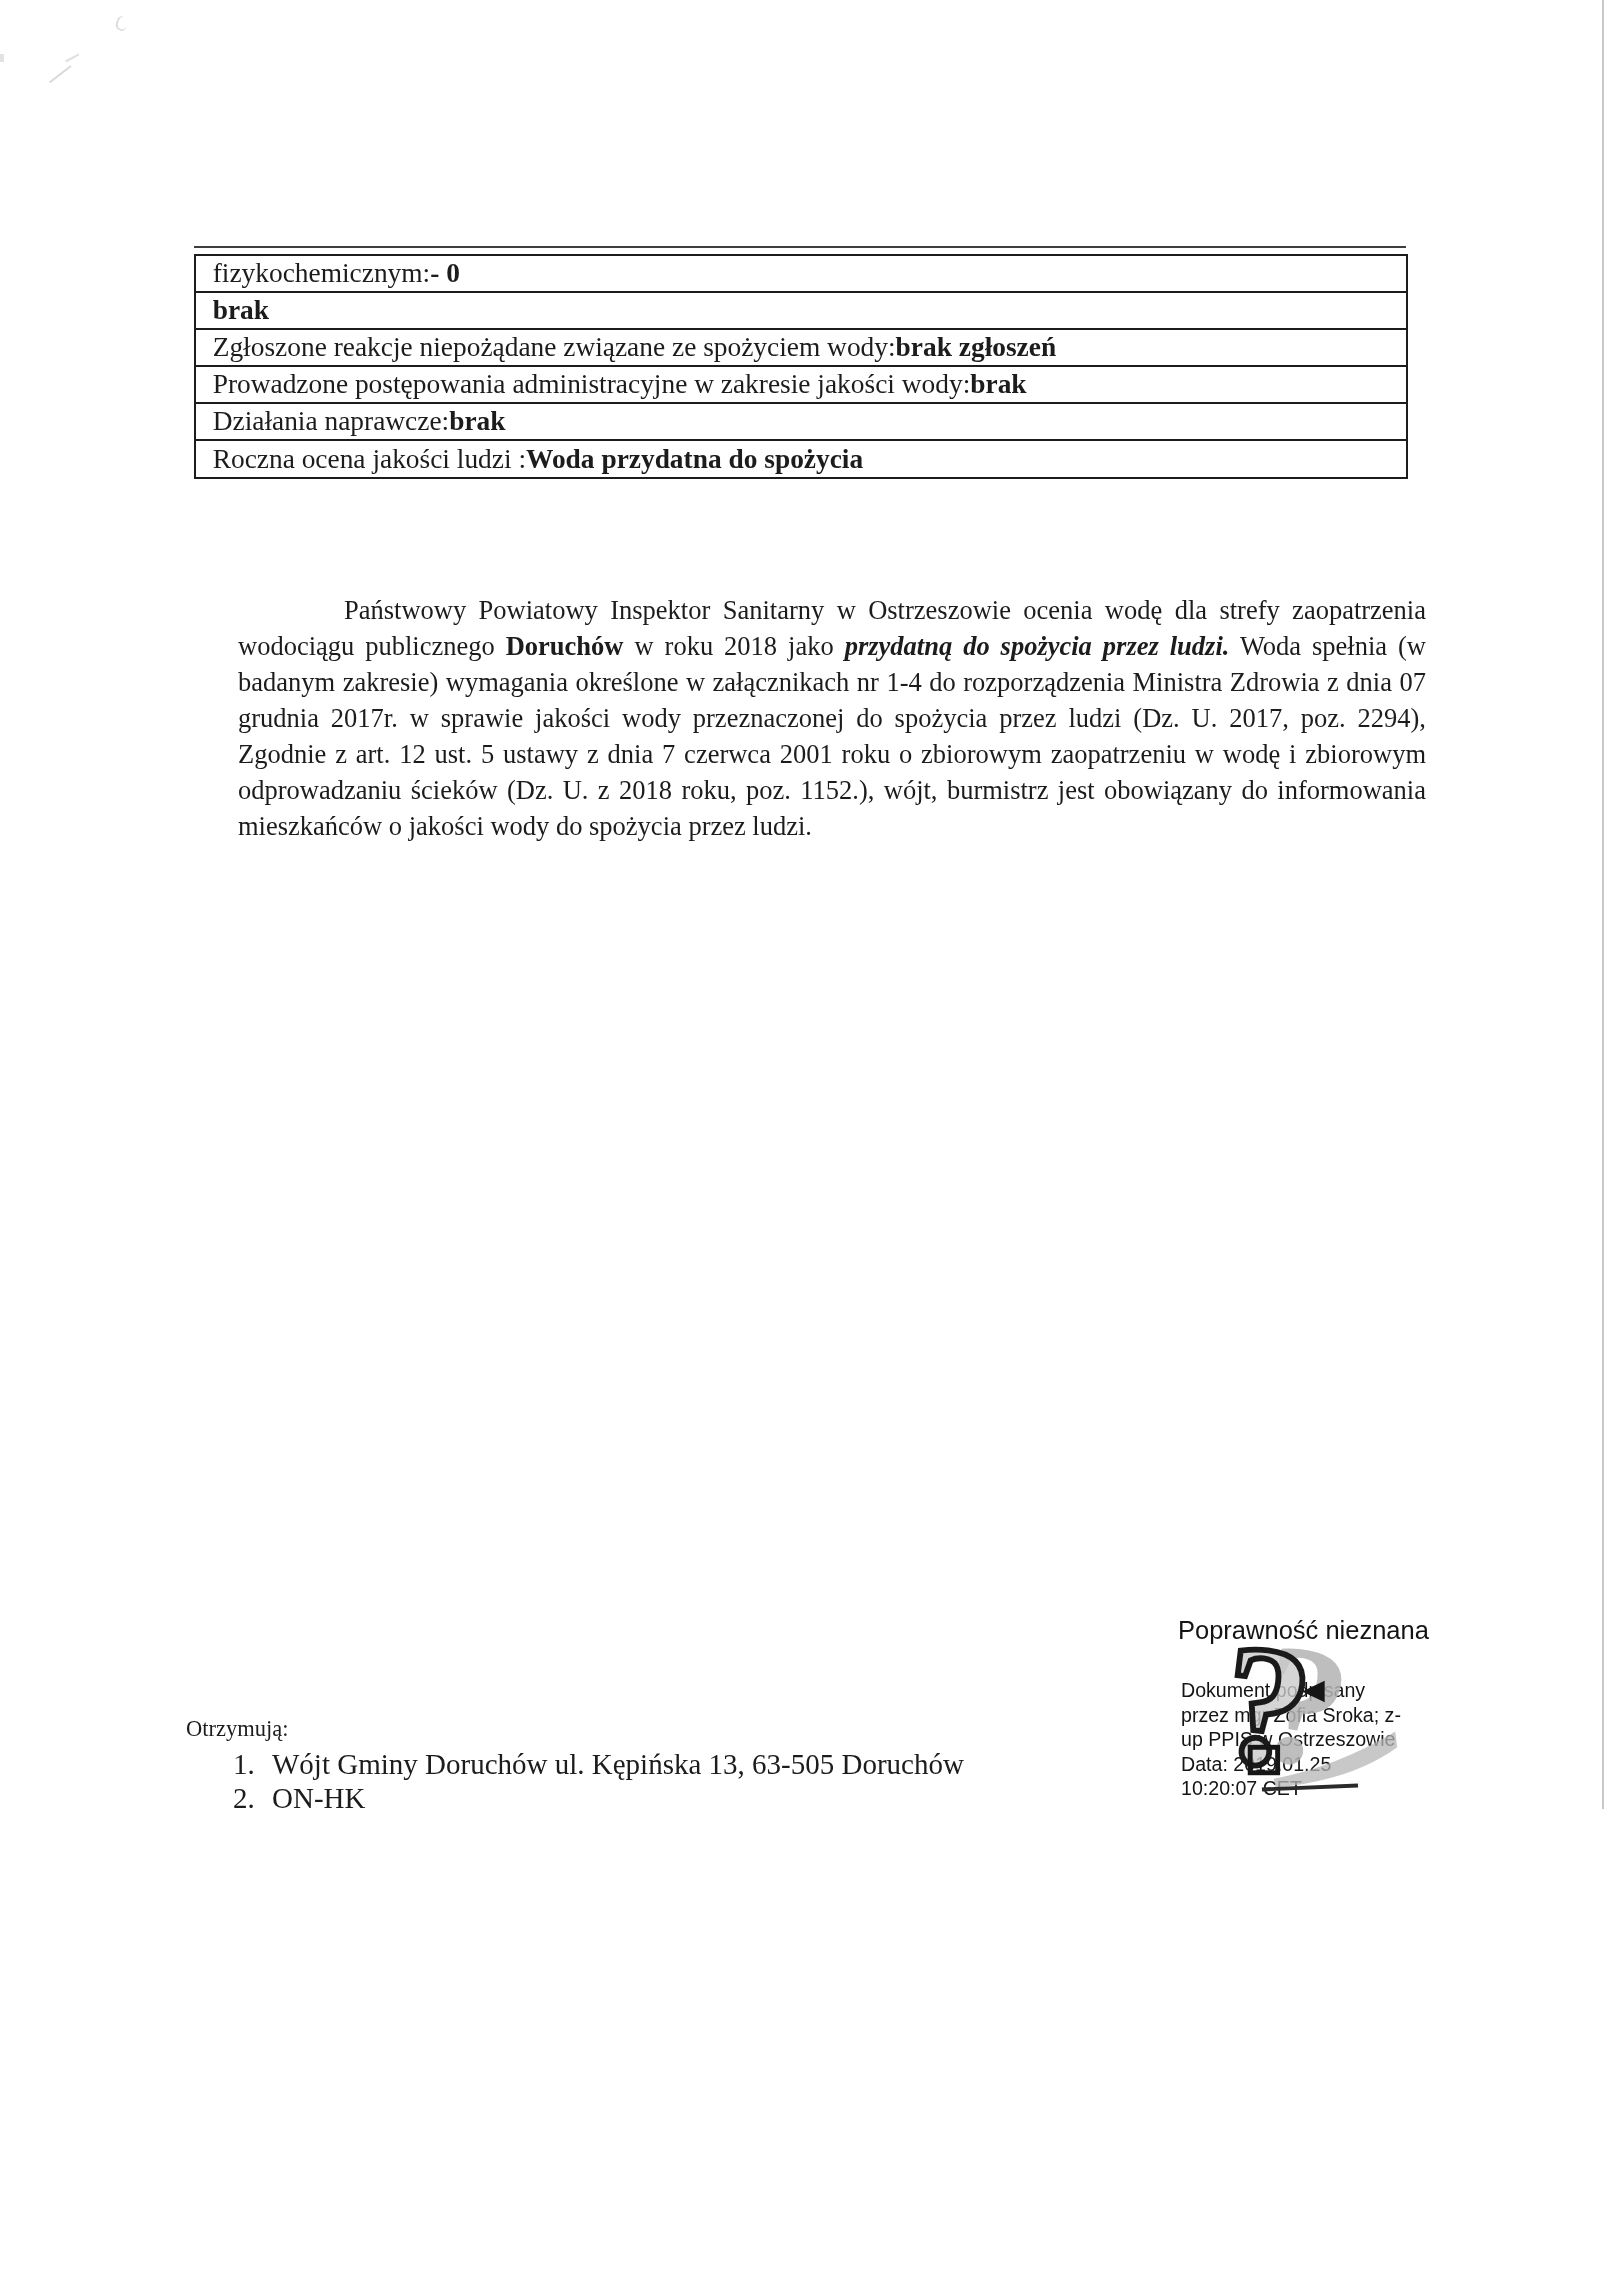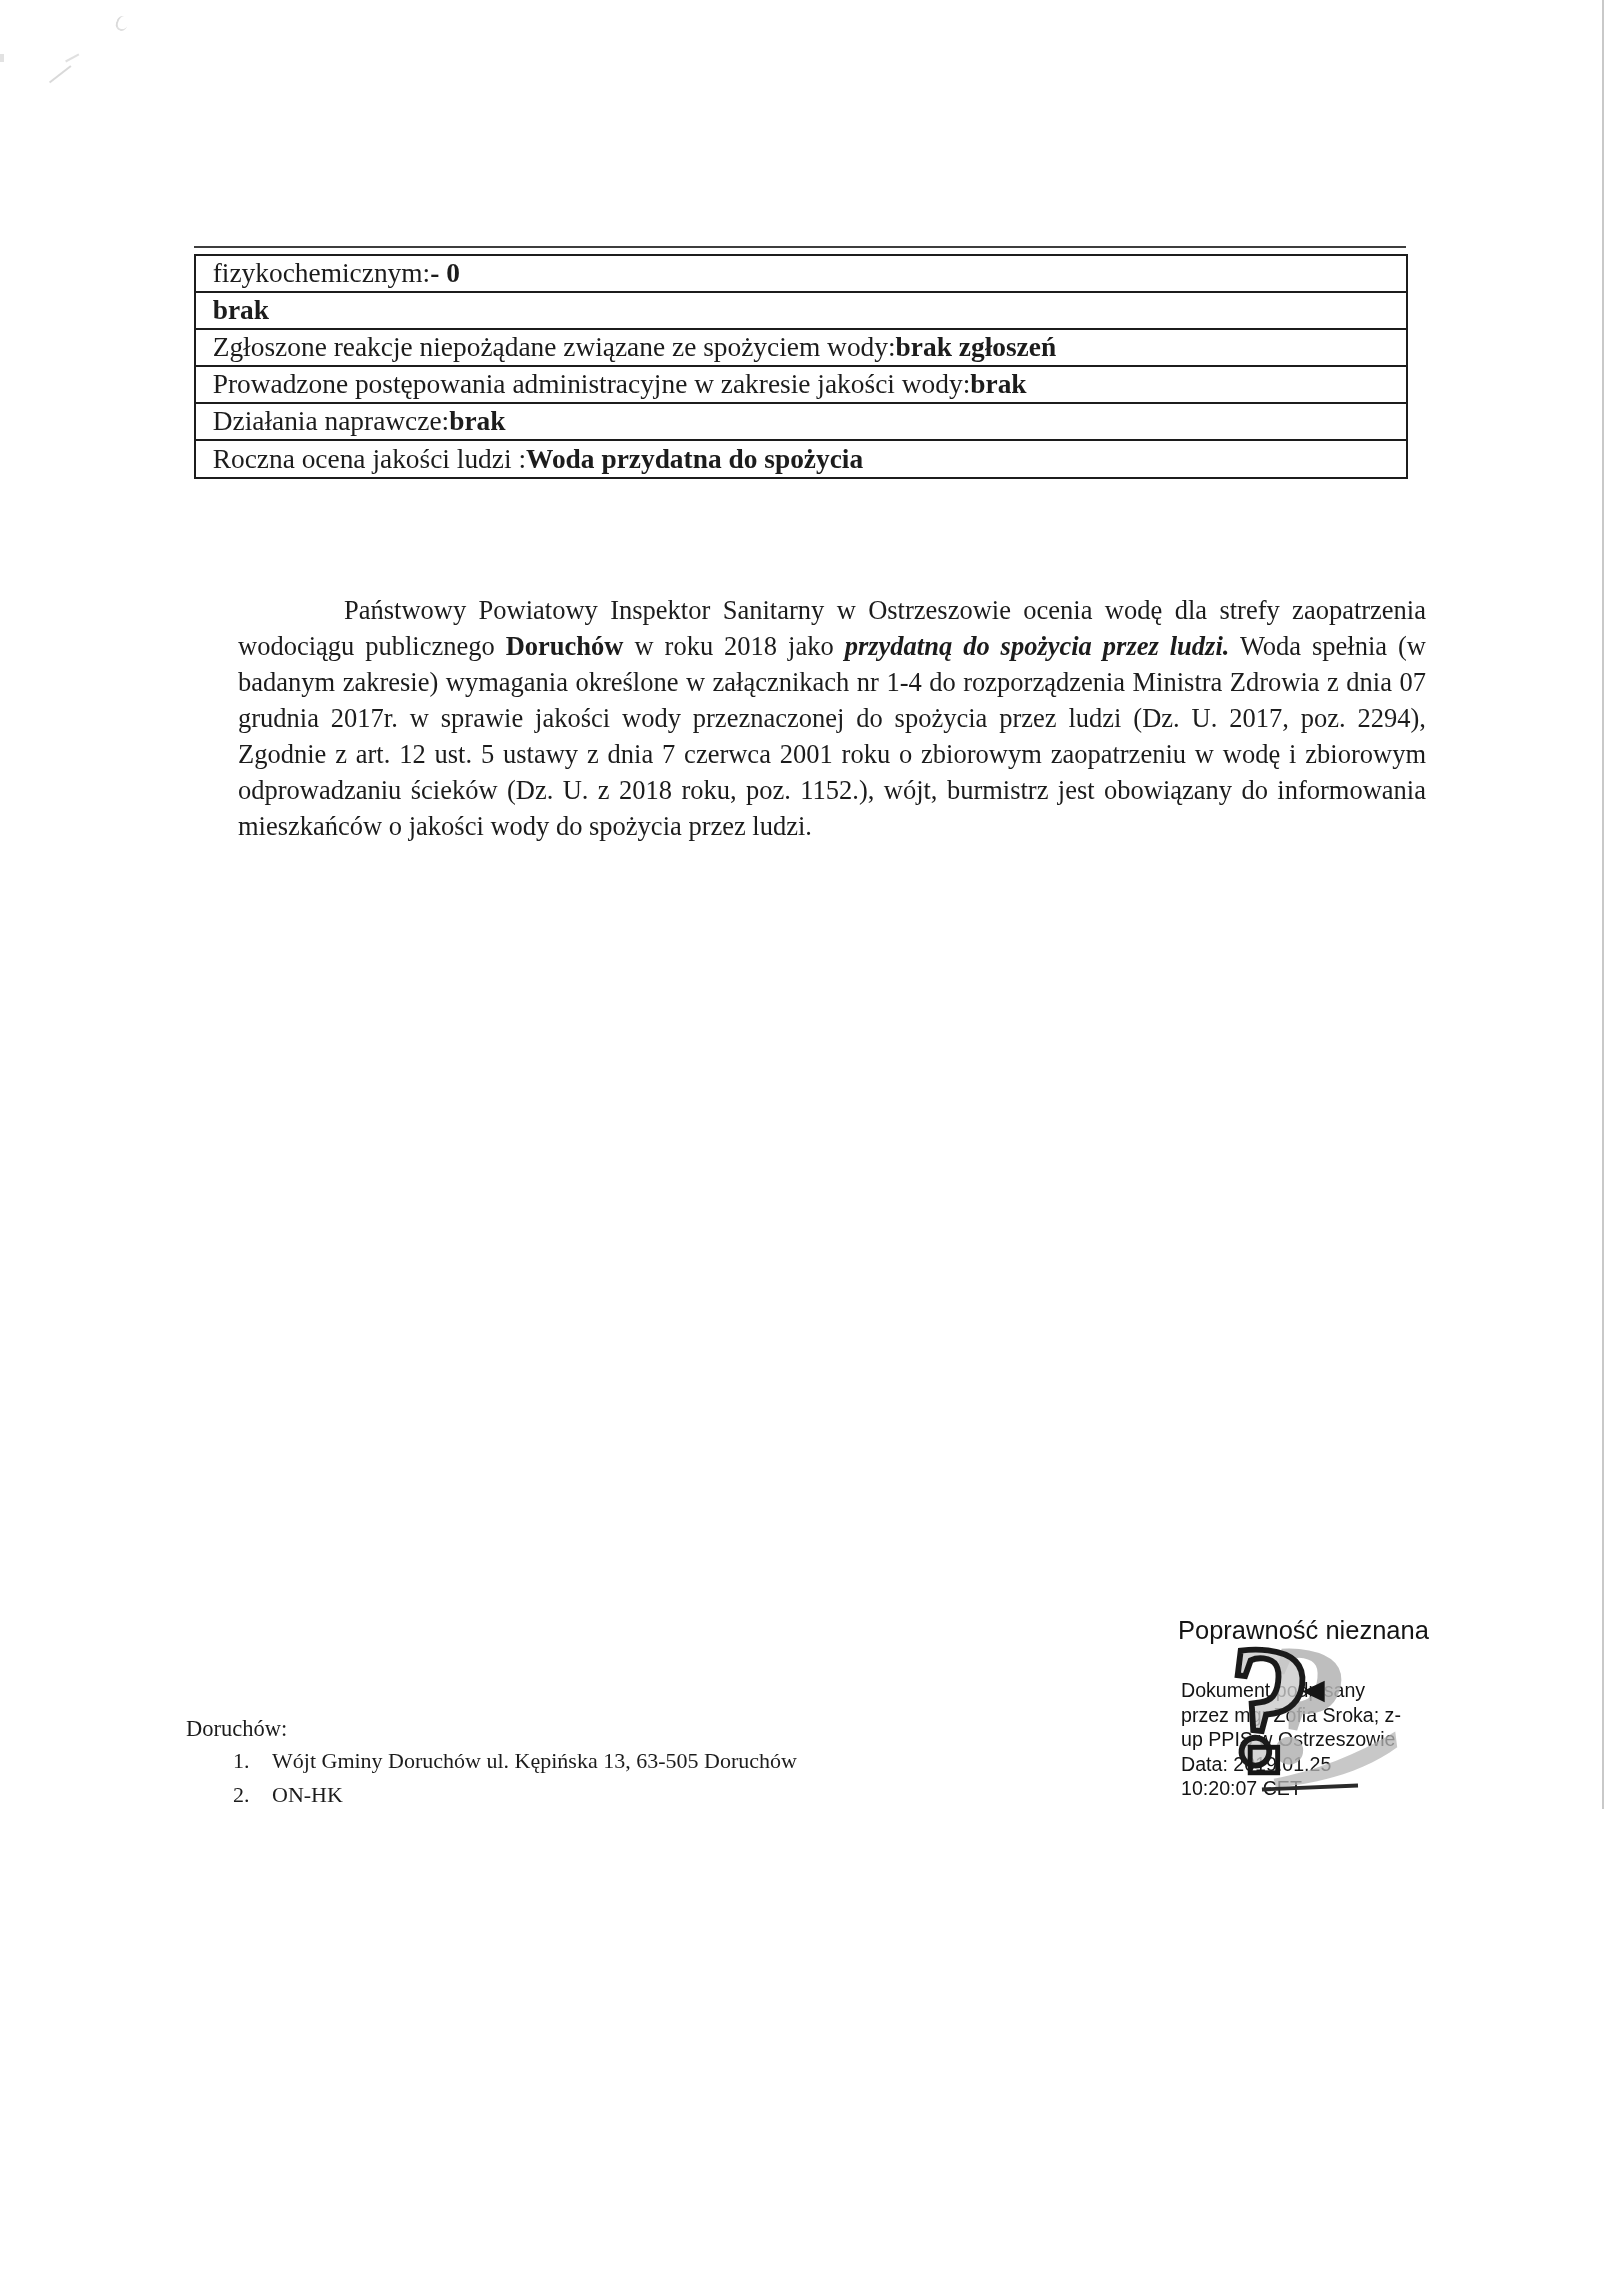--- a/index.html
+++ b/index.html
@@ -70,21 +70,21 @@
     font-size:26.5px; line-height:36px; text-align:justify;
     text-indent:106px; margin:16px;
   }
   .assessment .town{font-weight:bold;}
   .assessment .verdict{font-weight:bold; font-style:italic;}
 
   
   .recipients-heading{
     position:absolute; left:186px; top:1716px; font-size:22.5px;
   }
-  .recipient-row{position:absolute; left:233px; font-size:22px; white-space:nowrap;}
+  .recipient-row{position:absolute; left:233px; font-size:29px; white-space:nowrap;}
   .recipient-row .num{display:inline-block; width:39px;}
   .recipient-row.r1{top:1748px;}
   .recipient-row.r2{top:1782px;}
 
   .ref-code{position:absolute; left:206px; top:1920px; font-size:27px; letter-spacing:0.5px;}
 
   
   .stamp-status{
     position:absolute; left:1178px; top:1616px;
     font-family:"Liberation Sans","DejaVu Sans",sans-serif;
@@ -137,21 +137,21 @@
         <b class="tvalue">brak</b>
     </div>
     <div class="trow">
       <span>Roczna ocena jakości ludzi : </span>
         <b class="tvalue">Woda przydatna do spożycia</b>
     </div>
   </div>
 
   <p class="assessment"><span>Państwowy Powiatowy Inspektor Sanitarny w Ostrzeszowie ocenia wodę dla strefy zaopatrzenia wodociągu publicznego </span><span class="town">Doruchów</span><span> w roku 2018 jako </span><span class="verdict">przydatną do spożycia przez ludzi.</span><span> Woda spełnia (w badanym zakresie) wymagania określone w załącznikach nr 1-4 do rozporządzenia Ministra Zdrowia z dnia 07 grudnia 2017r. w sprawie jakości wody przeznaczonej do spożycia przez ludzi (Dz. U. 2017, poz. 2294), Zgodnie z art. 12 ust. 5 ustawy z dnia 7 czerwca 2001 roku o zbiorowym zaopatrzeniu w wodę i zbiorowym odprowadzaniu ścieków (Dz. U. z 2018 roku, poz. 1152.), wójt, burmistrz jest obowiązany do informowania mieszkańców o jakości wody do spożycia przez ludzi.</span></p>
 
-  <div class="recipients-heading">Doruchów:</div>
+  <div class="recipients-heading">Otrzymują:</div>
   <div class="recipient-row r1">
     <span class="num">1.</span><span>Wójt Gminy Doruchów ul. Kępińska 13, 63-505 Doruchów</span>
   </div>
   <div class="recipient-row r2">
     <span class="num">2.</span><span>ON-HK</span>
   </div>
 
   <div class="ref-code">ZS/MP</div>
 
   <div class="stamp-status">Poprawność nieznana</div>

